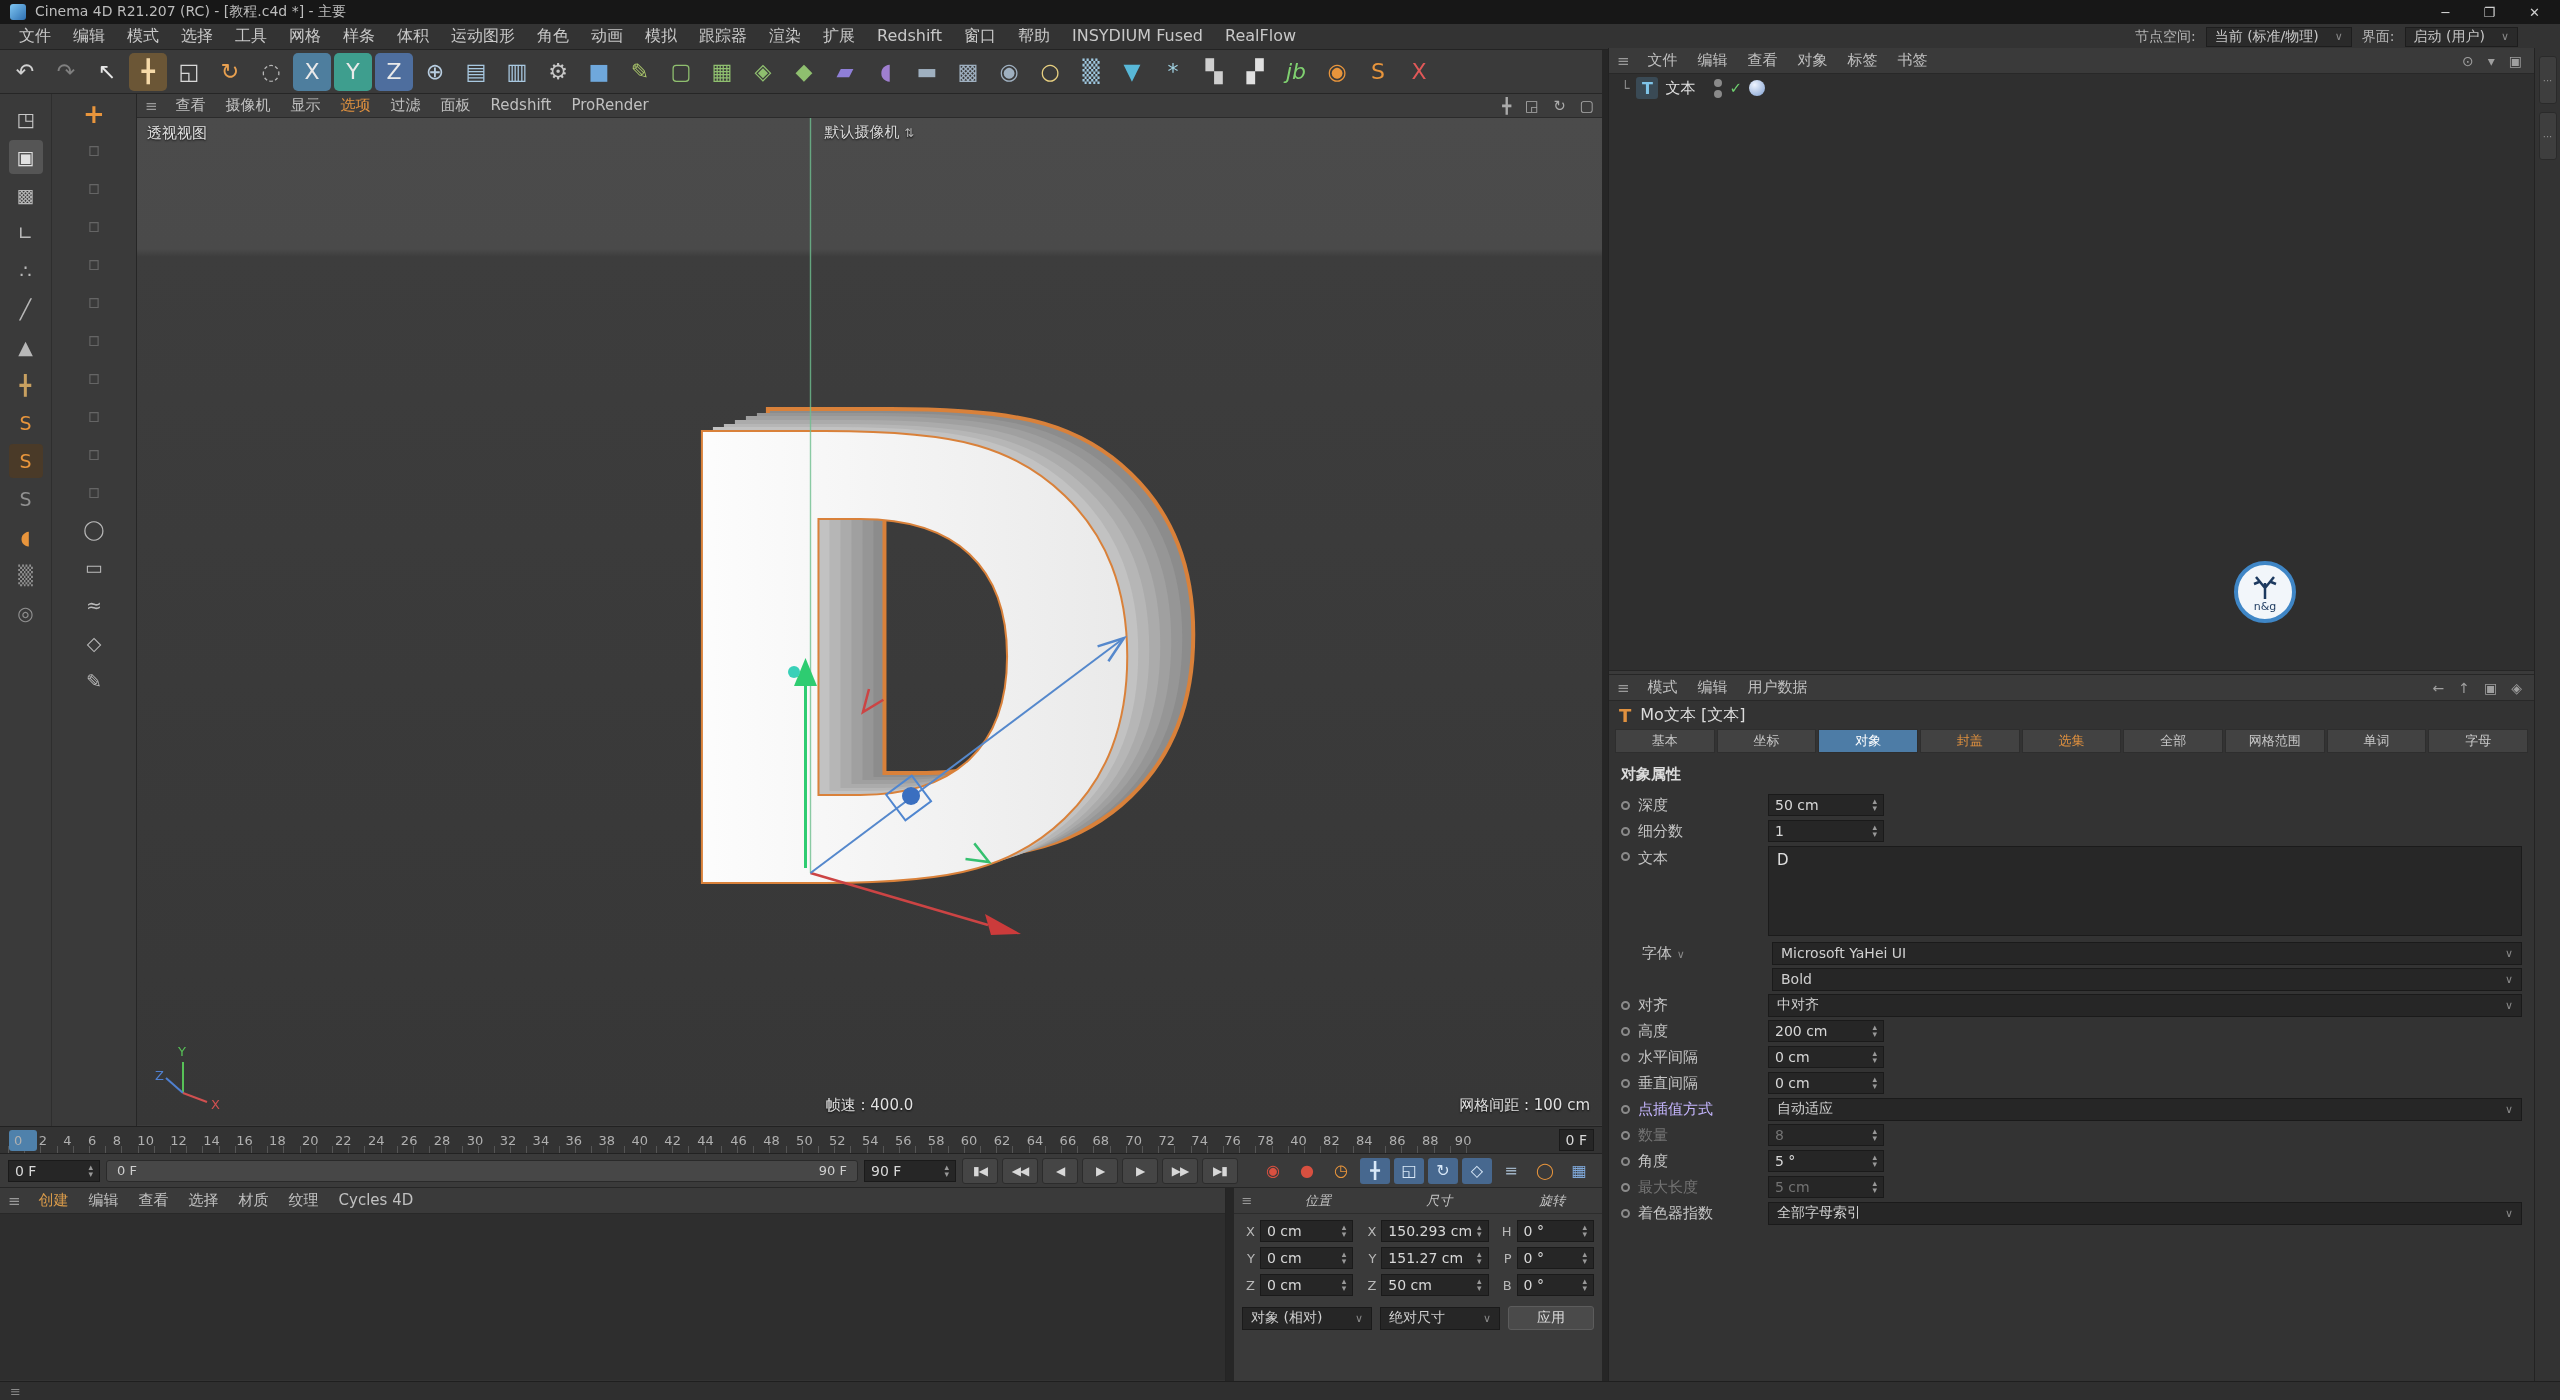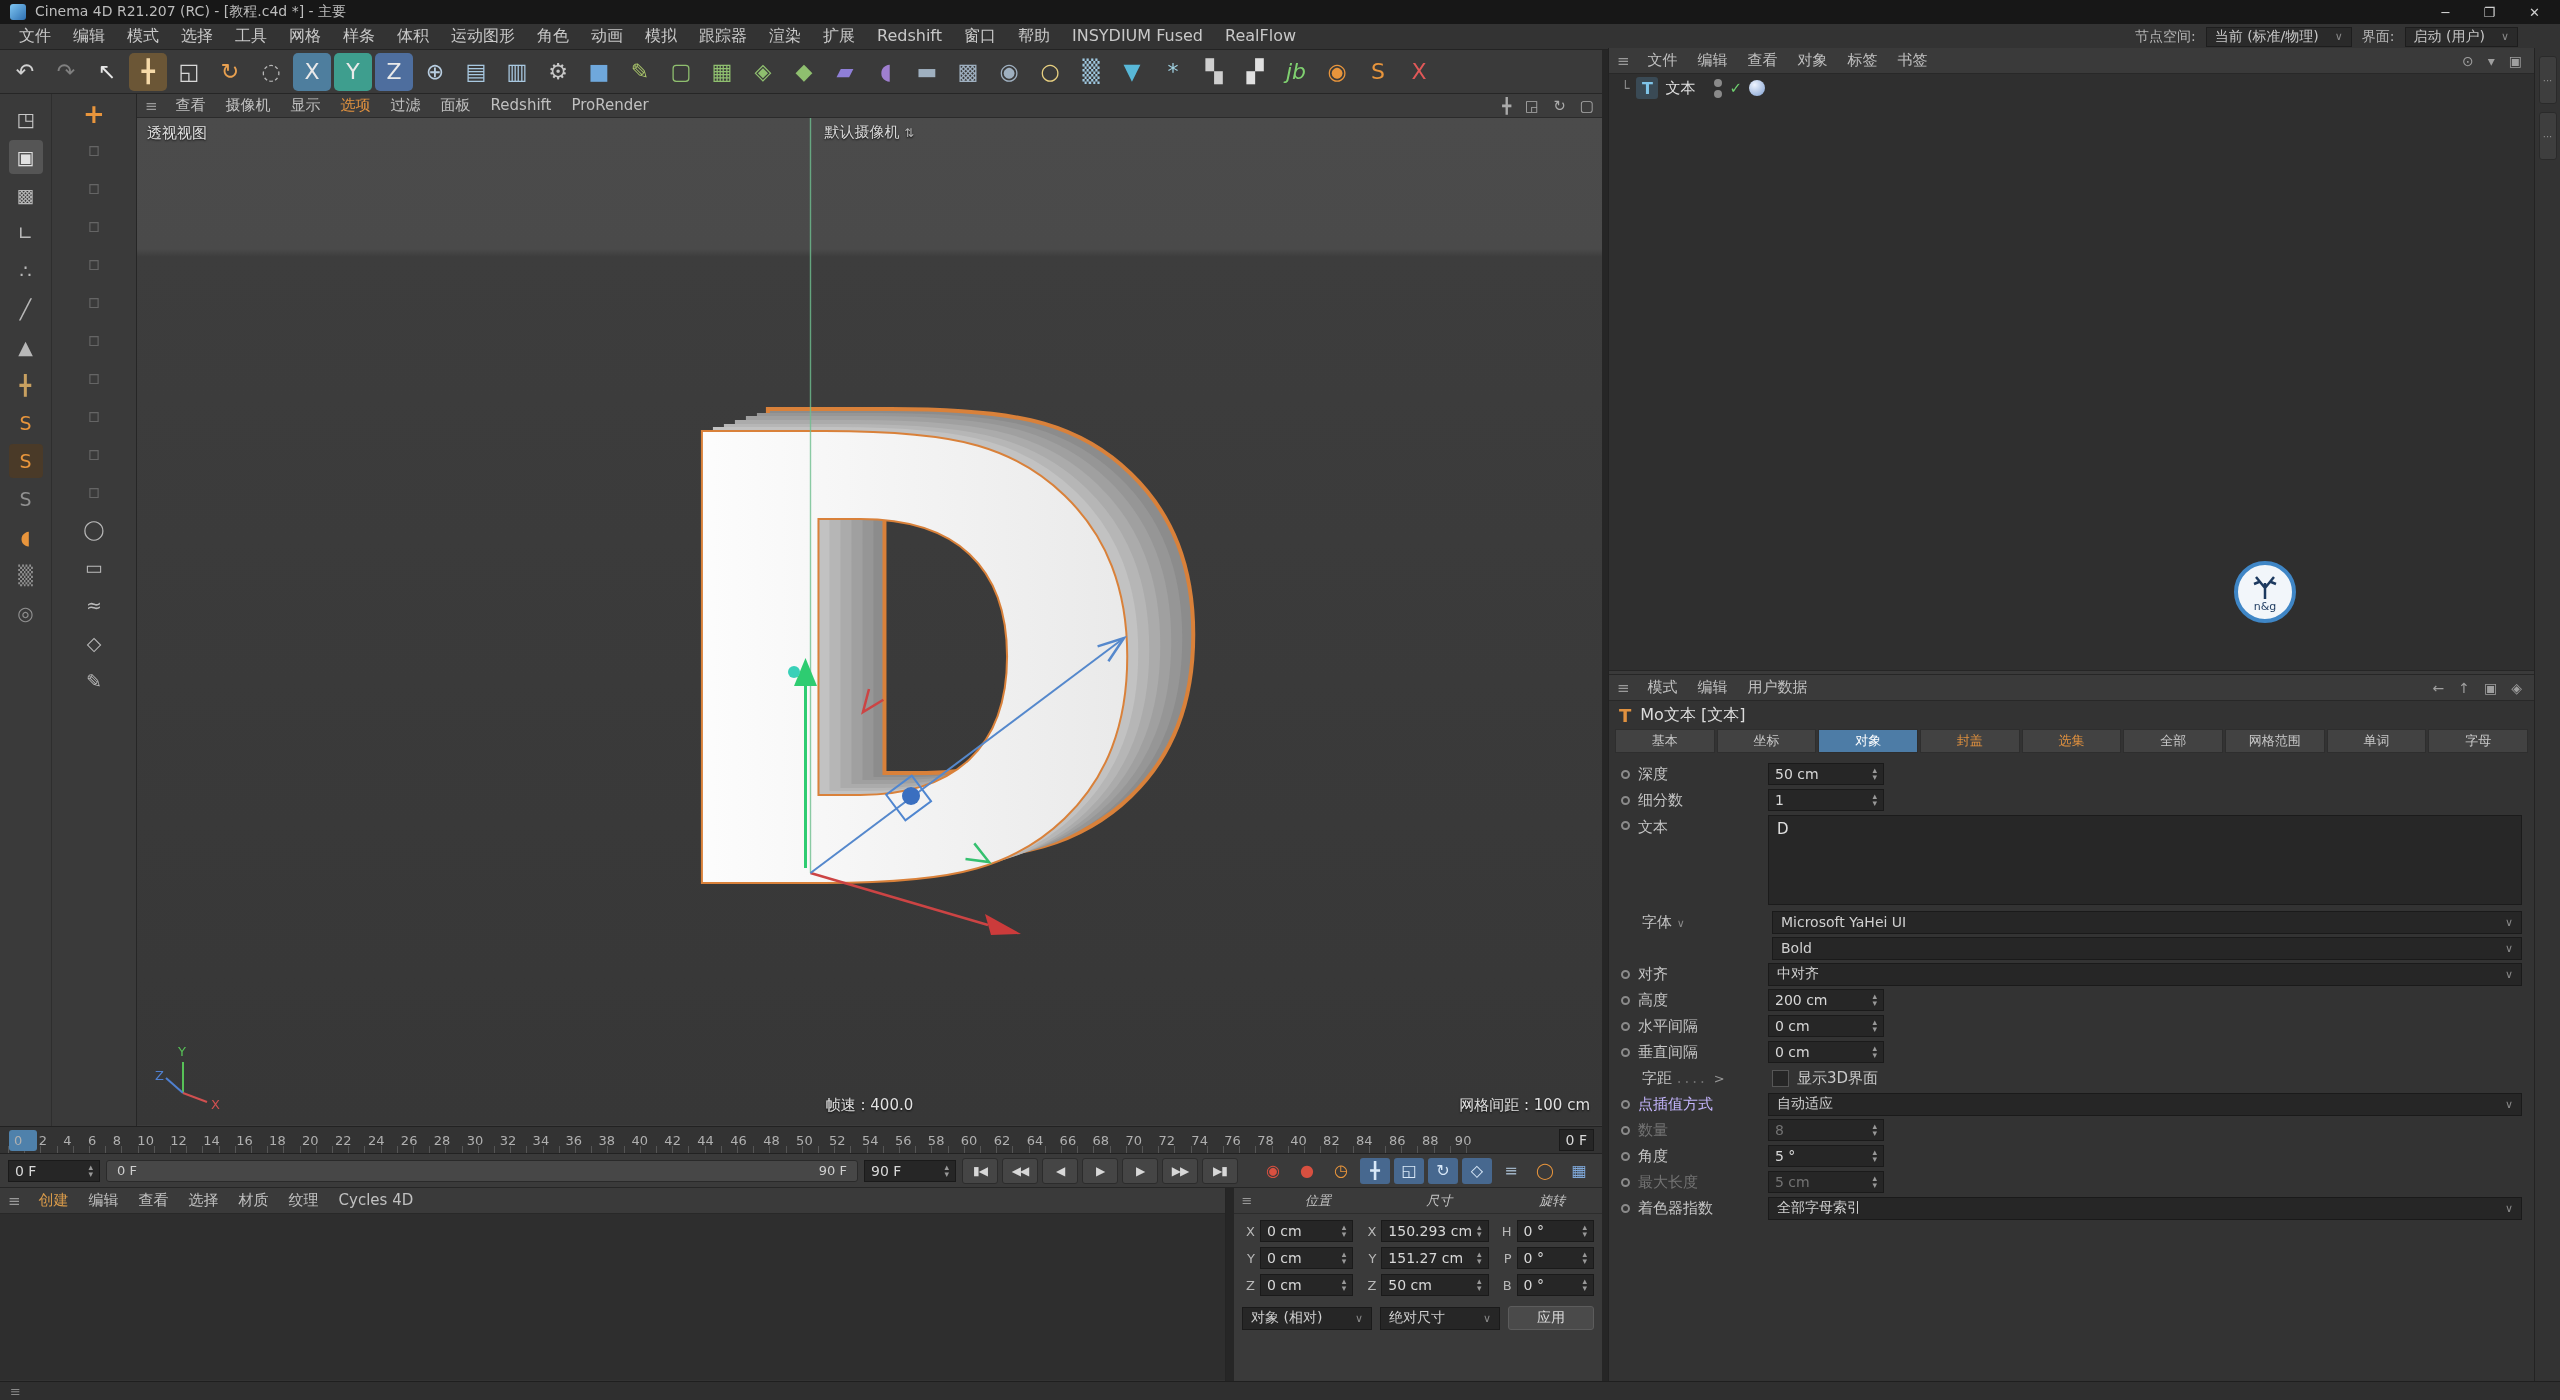--- a/index.html
+++ b/index.html
@@ -675,20 +675,21 @@
           <span class="tab">坐标</span>
           <span class="tab">对象</span>
           <span class="tab">封盖</span>
           <span class="tab">选集</span>
           <span class="tab">全部</span>
           <span class="tab">网格范围</span>
           <span class="tab">单词</span>
           <span class="tab">字母</span>
         </div>
       <div class="am-body">
+        <div class="section-title">对象属性</div>
 
         <div class="prow">
           <span class="adot"></span>
           <span class="plabel">深度</span>
           <span class="num w96 between">
               <span>50 cm</span>
             <span class="spin">
                 <i>▴</i>
                 <i>▾</i>
               </span>
@@ -770,28 +771,20 @@
           <span class="plabel">垂直间隔</span>
           <span class="num w96 between">
               <span>0 cm</span>
             <span class="spin">
                 <i>▴</i>
                 <i>▾</i>
               </span>
             </span>
         </div>
 
-        <div class="prow">
-          <span class="nodot"></span>
-          <span class="plabel">
-            <span>字距</span> <span class="dotslead">....</span><span class="expander">&gt;</span>
-          </span>
-          <span class="checkbox"></span>
-          <span>显示3D界面</span>
-        </div>
 
         <div class="prow">
           <span class="adot"></span>
           <span class="plabel orange">点插值方式</span>
           <span class="combo grow">
             <span>自动适应</span>
               <span class="cd">∨</span>
           </span>
         </div>
 

